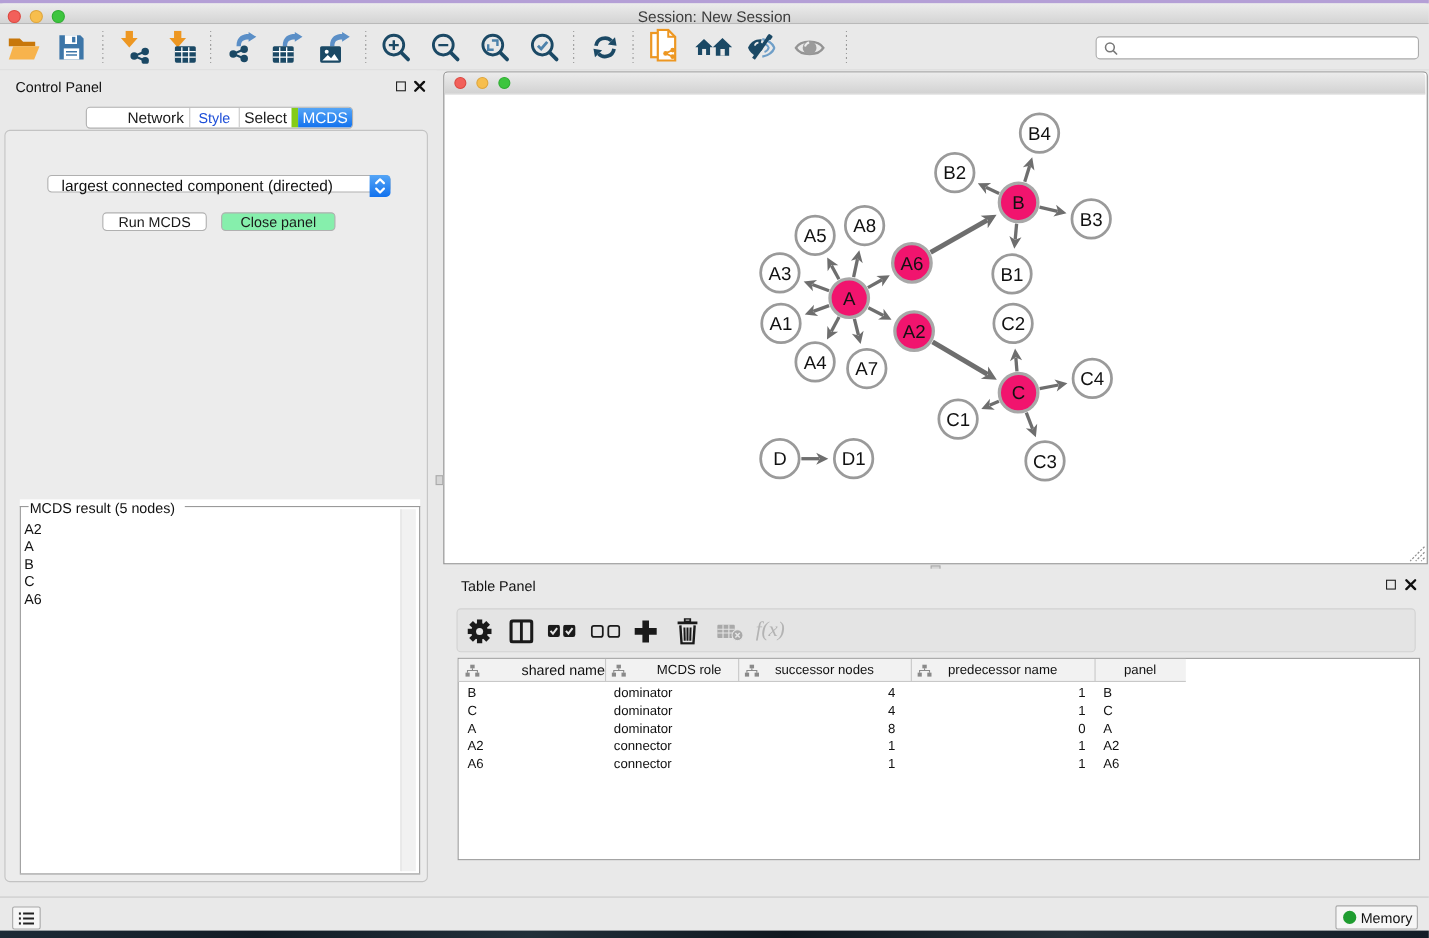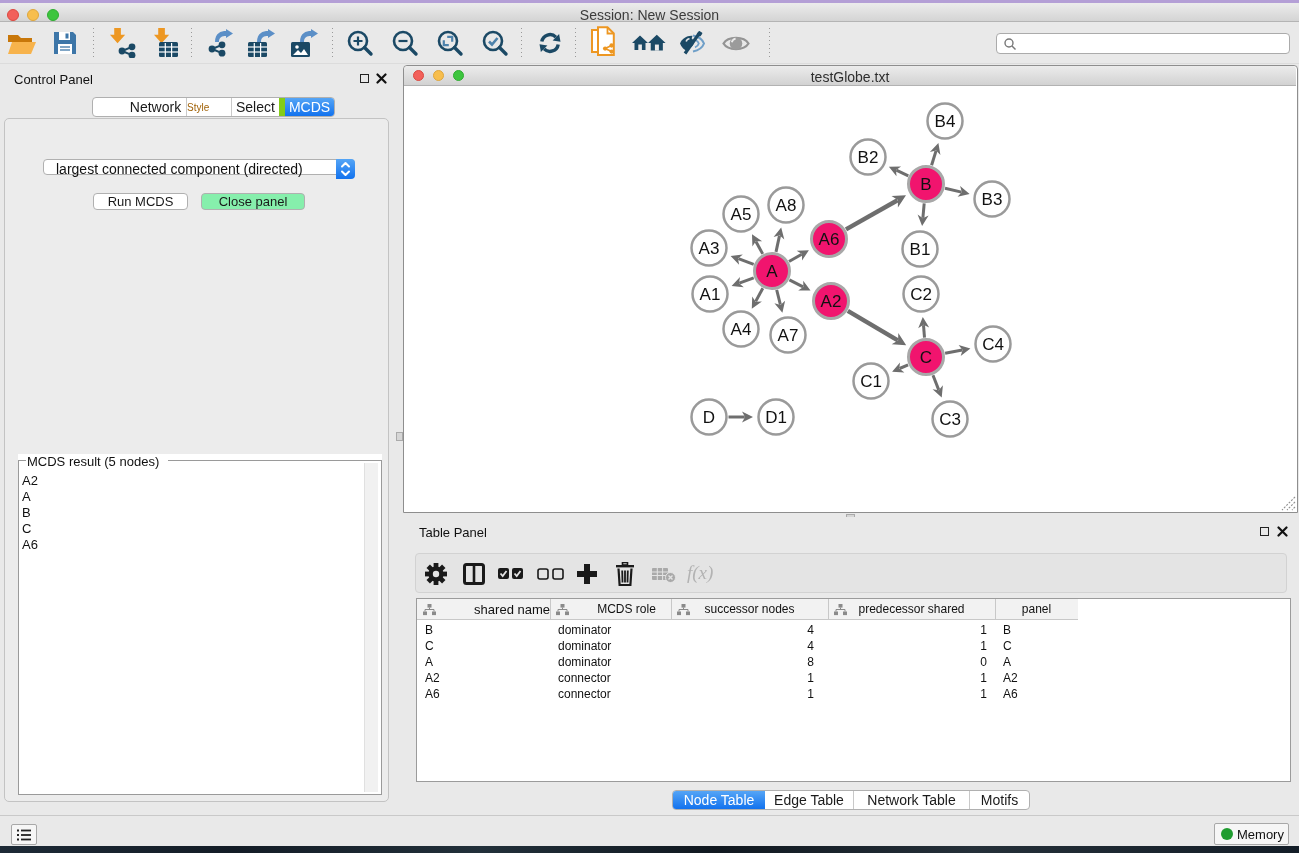--- a/index.html
+++ b/index.html
@@ -171,23 +171,23 @@
 
 <div class="abs" style="left:0;top:64px;width:397px;height:751px;background:#e9e9e9;">
   <div class="abs" style="left:14px;top:8px;font-size:13px;color:#111;">Control Panel</div>
   <div class="abs" style="left:360px;top:10px;width:9px;height:9px;border:1.5px solid #222;"></div>
   <svg class="abs" style="left:376px;top:9px;" width="11" height="11" viewBox="0 0 11 11">
       <path d="M1.5 1.5 L9.5 9.5 M9.5 1.5 L1.5 9.5" stroke="#111" stroke-width="2.2" stroke-linecap="round"></path>
     </svg>
 
   <div class="abs" style="left:4px;top:54px;width:385px;height:684px;border:1px solid #c3c3c3;border-radius:5px;background:#ececec;"></div>
 
-  <div class="abs" style="left:92px;top:33px;width:243px;height:20px;border:1px solid #b0b0b0;border-radius:4px;background:#fff;overflow:hidden;display:flex;padding-left:32px;">
+  <div class="abs" style="left:78px;top:33px;width:243px;height:20px;border:1px solid #b0b0b0;border-radius:4px;background:#fff;overflow:hidden;display:flex;padding-left:32px;">
     <div style="width:72px;border-right:1px solid #c9c9c9;text-align:center;font-size:14px;line-height:19px;color:#1a1a1a;">Network</div>
-    <div style="width:52px;border-right:1px solid #c9c9c9;text-align:left;font-size:10px;line-height:19px;color:#a16207;">Style</div>
+    <div style="width:52px;border-right:1px solid #c9c9c9;text-align:center;font-size:13px;line-height:19px;color:#1d4ed8;">Style</div>
     <div style="width:61px;border-right:6px solid #84cc16;text-align:center;font-size:14px;line-height:19px;color:#1a1a1a;">Select</div>
     <div style="width:57px;text-align:center;font-size:14px;line-height:19px;color:#fff;background:linear-gradient(#55a5f6,#1272ee);">MCDS</div>
   </div>
 
 
   <div class="abs" style="left:43px;top:95px;width:312px;height:16px;background:#fff;border:1px solid #b0b0b0;border-radius:4px;">
     <div class="abs" style="left:12px;top:1px;font-size:14px;color:#111;">largest connected component (directed)</div>
     <div class="abs" style="right:-1px;top:-1px;width:19px;height:20px;border-radius:0 4px 4px 0;background:linear-gradient(#55a5f6,#1272ee);">
       <svg width="19" height="20" viewBox="0 0 19 20">
           <path d="M6 7.5 L9.5 4 L13 7.5 M6 12.5 L9.5 16 L13 12.5" fill="none" stroke="#fff" stroke-width="2" stroke-linecap="round" stroke-linejoin="round"></path>
@@ -207,21 +207,20 @@
   <div class="abs" style="left:27px;top:390px;font-size:13px;color:#111;">MCDS result (5 nodes)</div>
   <div class="abs" style="left:364px;top:399px;width:14px;height:329px;background:#f1f1f1;border-left:1px solid #e0e0e0;"></div>
   <div class="abs" style="left:22px;top:409px;font-size:13px;line-height:16px;color:#111;">A2<br>A<br>B<br>C<br>A6</div>
 </div>
 
 <div class="abs" style="left:403px;top:65px;width:895px;height:448px;background:#fff;border:1px solid #8e8e8e;border-radius:4px 4px 0 0;">
   <div class="abs" style="left:0;top:0;width:892px;height:20px;background:linear-gradient(#ececec,#d2d2d2);border-bottom:1px solid #b2b2b2;border-radius:4px 4px 0 0;">
     <div class="tl" style="left:9px;top:4px;width:11px;height:11px;background:#f2605a;border:1px solid #dc4840;"></div>
     <div class="tl" style="left:29px;top:4px;width:11px;height:11px;background:#f7be4d;border:1px solid #dfa63c;"></div>
     <div class="tl" style="left:49px;top:4px;width:11px;height:11px;background:#3dc53e;border:1px solid #2fad32;"></div>
-    <div class="abs" style="left:0;right:0;top:3px;text-align:center;font-size:14px;color:#2e2e2e;">testGlobe.txt</div>
   </div>
   <svg class="abs" style="left:0px;top:21px;" width="892" height="424" viewBox="0 0 892 424" font-family="Liberation Sans, sans-serif">
 <line x1="358.7" y1="166.9" x2="351.9" y2="154.5" stroke="#6e6e6e" stroke-width="3"></line>
       <path d="M348.0 147.2 L358.1 154.2 L351.8 154.2 L348.4 159.5 Z" fill="#6e6e6e"></path>
 <line x1="372.0" y1="164.9" x2="375.5" y2="148.6" stroke="#6e6e6e" stroke-width="3"></line>
       <path d="M377.2 140.5 L380.3 152.4 L375.6 148.2 L369.6 150.1 Z" fill="#6e6e6e"></path>
 <line x1="349.7" y1="177.3" x2="334.4" y2="171.7" stroke="#6e6e6e" stroke-width="3"></line>
       <path d="M326.6 168.9 L338.8 167.5 L334.0 171.6 L335.1 177.8 Z" fill="#6e6e6e"></path>
 <line x1="349.7" y1="190.8" x2="335.3" y2="196.1" stroke="#6e6e6e" stroke-width="3"></line>
       <path d="M327.6 199.0 L336.0 190.0 L335.0 196.2 L339.8 200.3 Z" fill="#6e6e6e"></path>
@@ -415,21 +414,21 @@
 <svg width="13" height="12" viewBox="0 0 13 12" style="position:absolute;left:417px;top:5px;">
         <g fill="#8a8a8a">
           <rect x="4.5" y="0" width="4" height="3.6"></rect>
           <rect x="0" y="7.5" width="4" height="3.6"></rect>
           <rect x="9" y="7.5" width="4" height="3.6"></rect>
         </g>
         <g stroke="#8a8a8a" stroke-width="1">
           <path d="M6.5 3.6 L6.5 5.5 M2 7.5 L2 5.5 L11 5.5 L11 7.5" fill="none"></path>
         </g>
       </svg>
-<div class="abs" style="left:411px;top:3px;width:167px;text-align:center;font-size:12px;color:#111;">predecessor shared</div>
+<div class="abs" style="left:411px;top:3px;width:167px;text-align:center;font-size:12px;color:#111;">predecessor name</div>
 <div class="abs" style="left:411px;top:0;width:1px;height:21px;background:#c8c8c8;"></div>
 <div class="abs" style="left:578px;top:3px;width:83px;text-align:center;font-size:12px;color:#111;">panel</div>
 <div class="abs" style="left:578px;top:0;width:1px;height:21px;background:#c8c8c8;"></div>
 <div class="abs" style="left:8px;top:24px;font-size:12px;color:#111;">B</div>
 <div class="abs" style="left:141px;top:24px;font-size:12px;color:#111;">dominator</div>
 <div class="abs" style="left:254px;top:24px;width:143px;text-align:right;font-size:12px;color:#111;">4</div>
 <div class="abs" style="left:411px;top:24px;width:159px;text-align:right;font-size:12px;color:#111;">1</div>
 <div class="abs" style="left:586px;top:24px;font-size:12px;color:#111;">B</div>
 <div class="abs" style="left:8px;top:40px;font-size:12px;color:#111;">C</div>
 <div class="abs" style="left:141px;top:40px;font-size:12px;color:#111;">dominator</div>
@@ -446,26 +445,20 @@
 <div class="abs" style="left:254px;top:72px;width:143px;text-align:right;font-size:12px;color:#111;">1</div>
 <div class="abs" style="left:411px;top:72px;width:159px;text-align:right;font-size:12px;color:#111;">1</div>
 <div class="abs" style="left:586px;top:72px;font-size:12px;color:#111;">A2</div>
 <div class="abs" style="left:8px;top:88px;font-size:12px;color:#111;">A6</div>
 <div class="abs" style="left:141px;top:88px;font-size:12px;color:#111;">connector</div>
 <div class="abs" style="left:254px;top:88px;width:143px;text-align:right;font-size:12px;color:#111;">1</div>
 <div class="abs" style="left:411px;top:88px;width:159px;text-align:right;font-size:12px;color:#111;">1</div>
 <div class="abs" style="left:586px;top:88px;font-size:12px;color:#111;">A6</div>
   </div>
 
-  <div class="abs" style="left:269px;top:273px;width:358px;height:20px;border:1px solid #b0b0b0;border-radius:4px;background:#fff;overflow:hidden;display:flex;">
-    <div style="width:92px;text-align:center;font-size:14px;line-height:19px;color:#fff;background:linear-gradient(#55a5f6,#1272ee);">Node Table</div>
-    <div style="width:89px;border-right:1px solid #c9c9c9;text-align:center;font-size:14px;line-height:19px;color:#1a1a1a;">Edge Table</div>
-    <div style="width:116px;border-right:1px solid #c9c9c9;text-align:center;font-size:14px;line-height:19px;color:#1a1a1a;">Network Table</div>
-    <div style="width:59px;text-align:center;font-size:14px;line-height:19px;color:#1a1a1a;">Motifs</div>
-  </div>
 </div>
 
 <div class="abs" style="left:0;top:815px;width:1299px;height:31px;background:#e9e9e9;border-top:1px solid #c9c9c9;">
   <div class="abs" style="left:11px;top:8px;width:26px;height:21px;background:#f6f6f6;border:1px solid #a8a8a8;border-radius:2px;">
     <svg width="14" height="12" viewBox="0 0 14 12" style="position:absolute;left:5px;top:4px;">
         <g stroke="#222" stroke-width="1.8">
           <line x1="4" y1="1.5" x2="14" y2="1.5"></line>
           <line x1="4" y1="6" x2="14" y2="6"></line>
           <line x1="4" y1="10.5" x2="14" y2="10.5"></line>
         </g>

